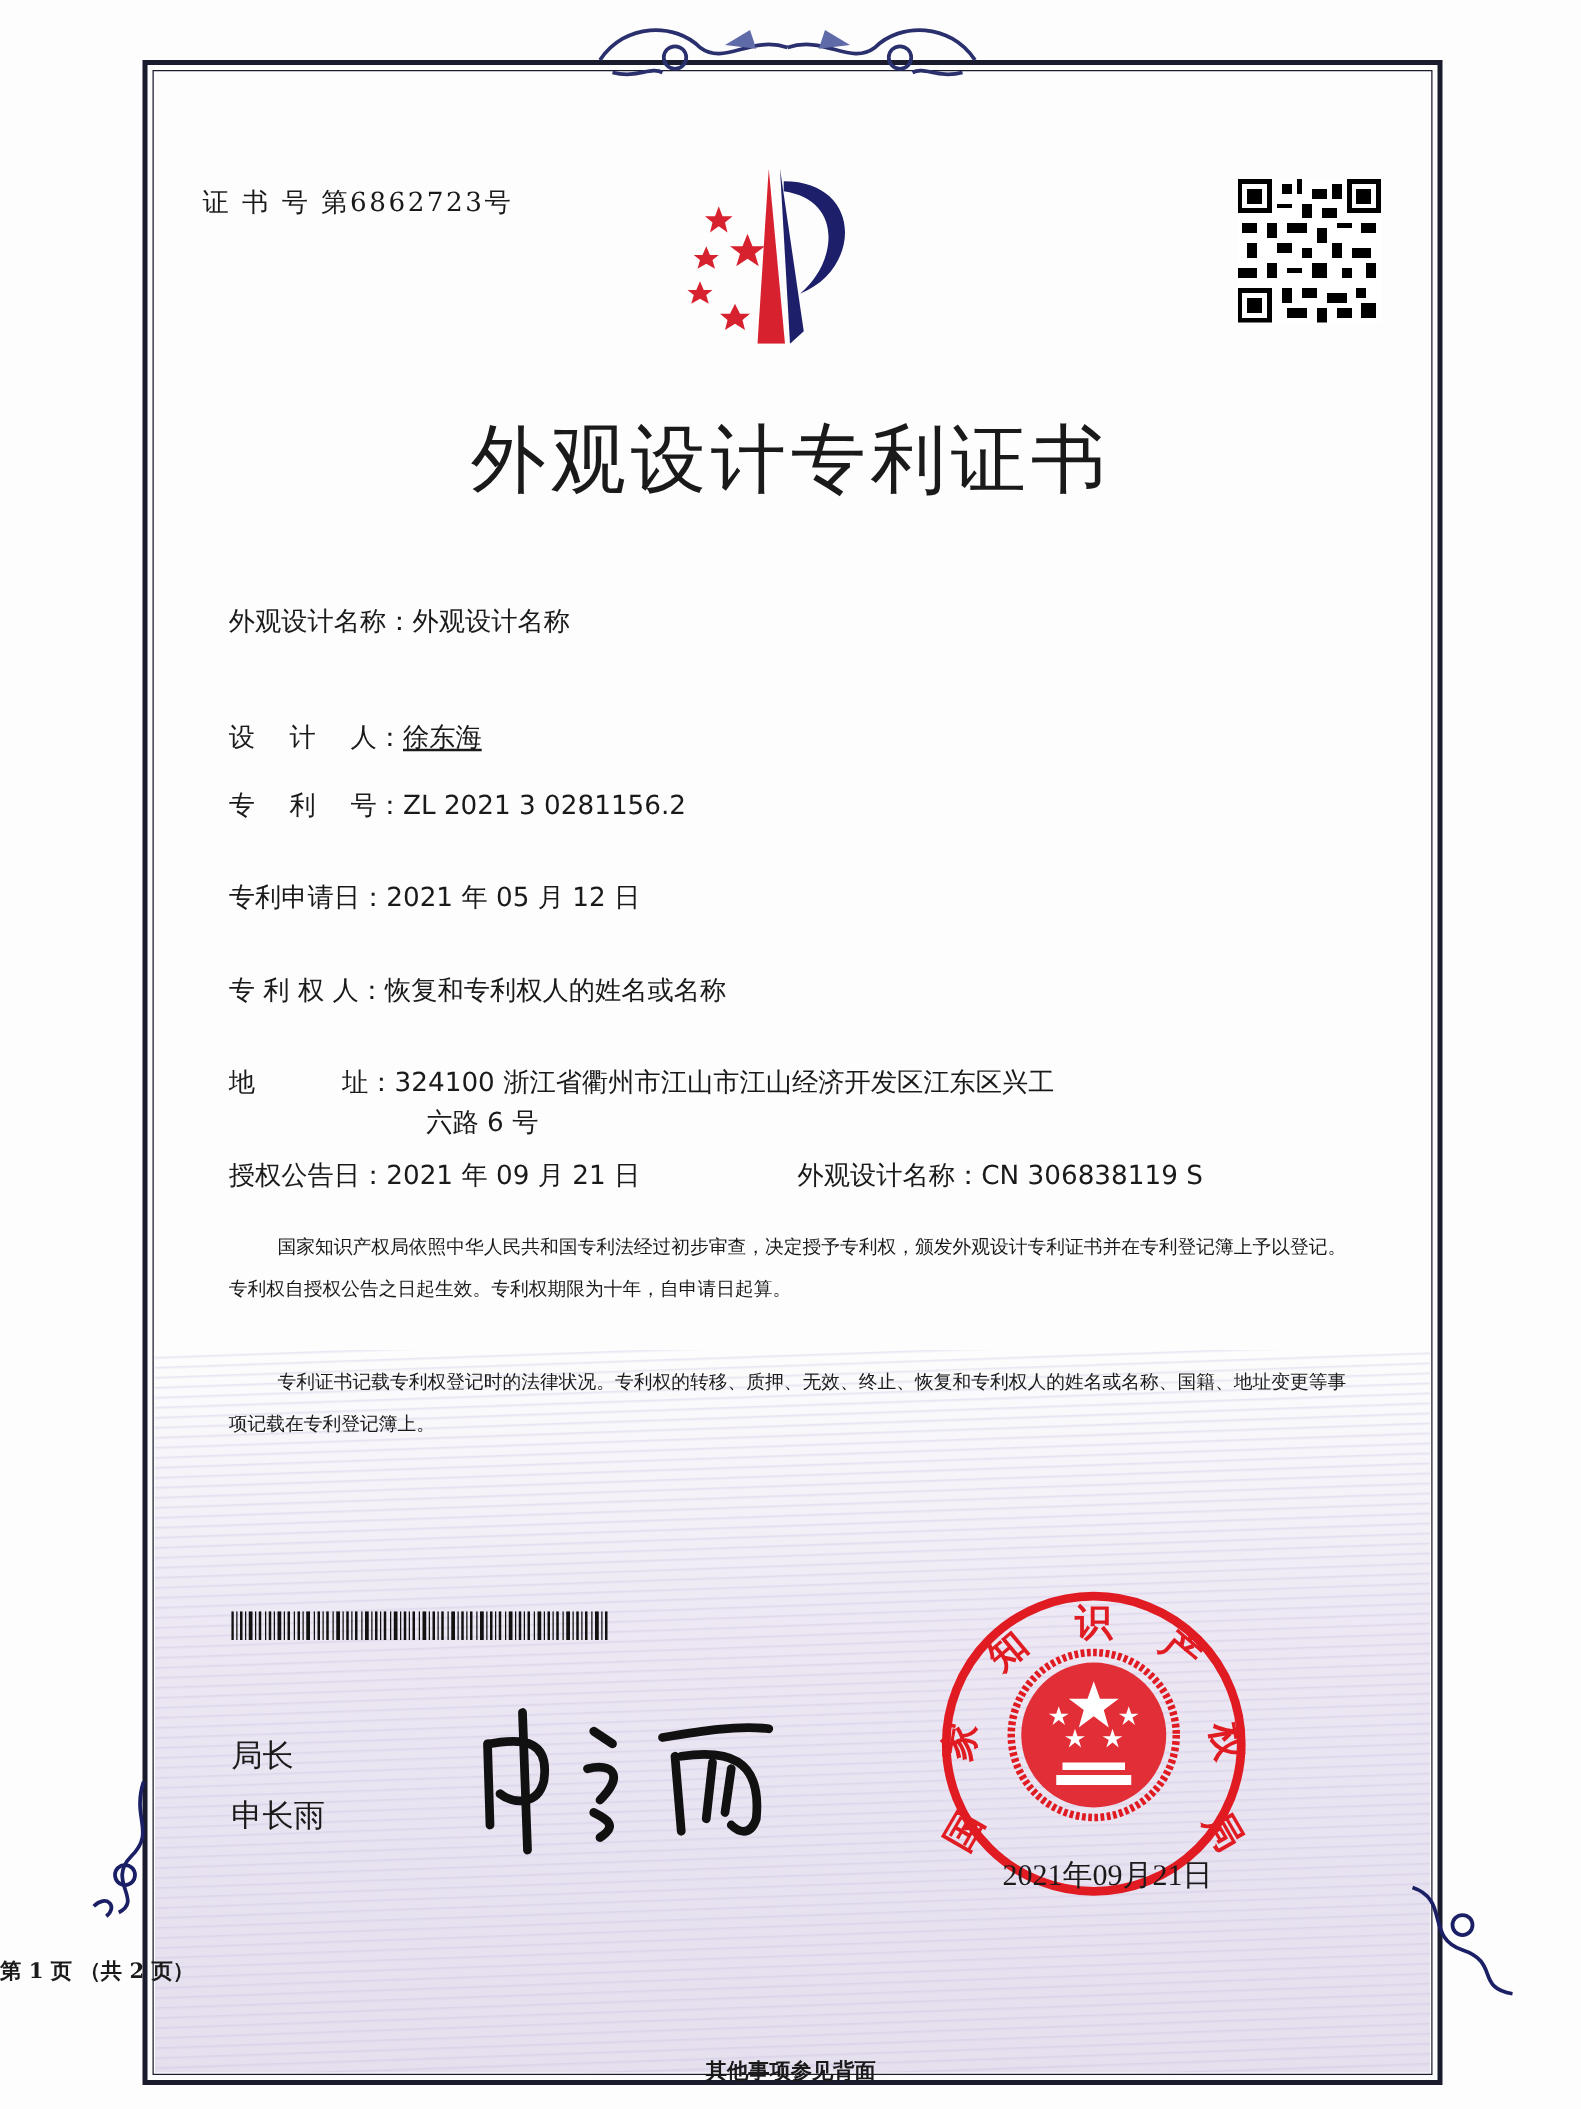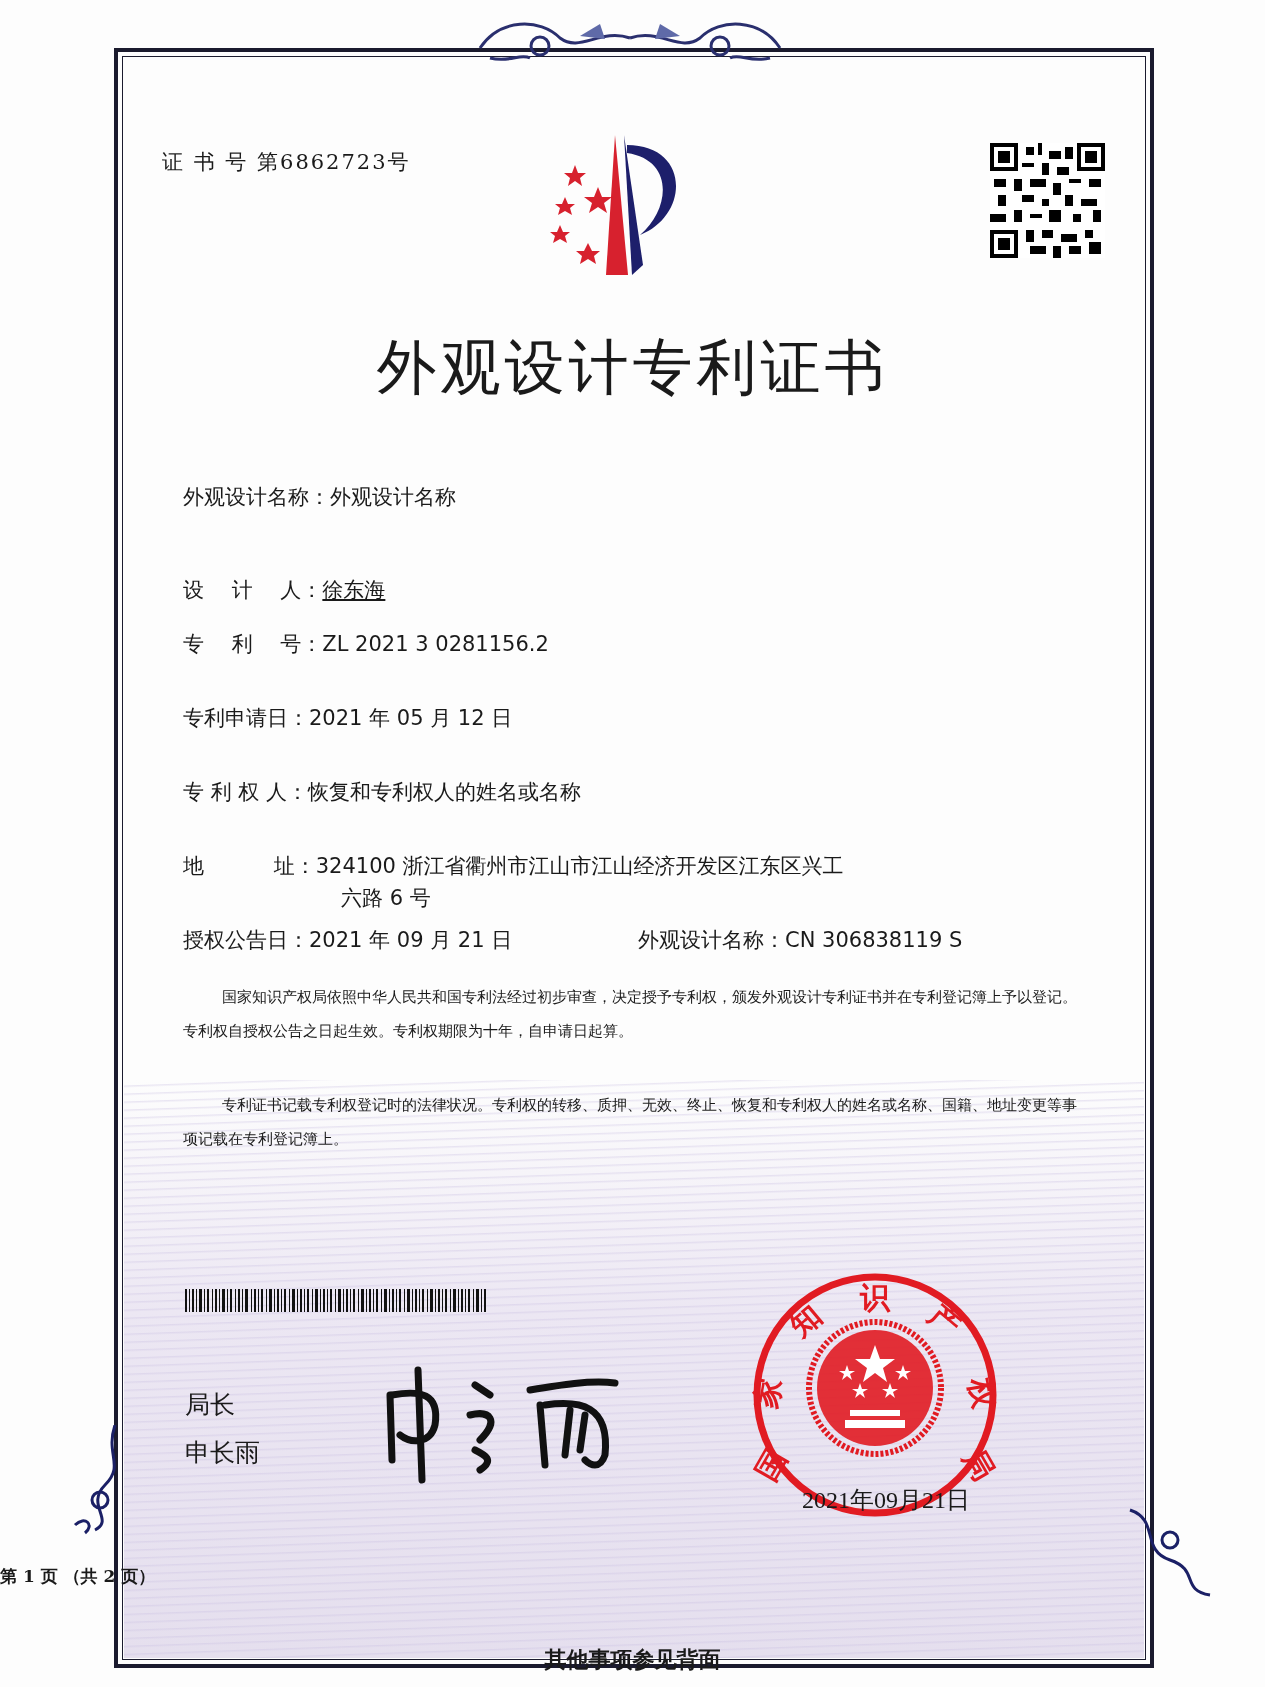--- a/index.html
+++ b/index.html
@@ -51,21 +51,21 @@
   }
   .signature { position:absolute; left:380px; top:1365px; width:260px; height:120px; }
   .seal { position:absolute; left:750px; top:1270px; width:250px; height:250px; }
   .seal-date {
     position:absolute; left:778px; top:1484px; font-size:24px; font-family:"Liberation Serif", serif;margin-left:24px;
   }
   .page-no {
     position:absolute; left:0; width:100%; top:1565px; text-align:left; font-size:17px; font-weight:bold;
   }
   .footer-note {
-    position:absolute; left:0; width:100%; top:1645px; text-align:center; font-size:22px; font-weight:bold;
+    position:absolute; left:0; width:100%; top:1645px; text-align:center; font-size:17px; font-weight:bold;
   }
 </style>
 </head>
 <body>
 
 <div class="guilloche"></div>
 <div class="frame-outer"></div>
 <div class="frame-inner"></div>
 
 <svg class="top-ornament" viewBox="0 0 400 60">

